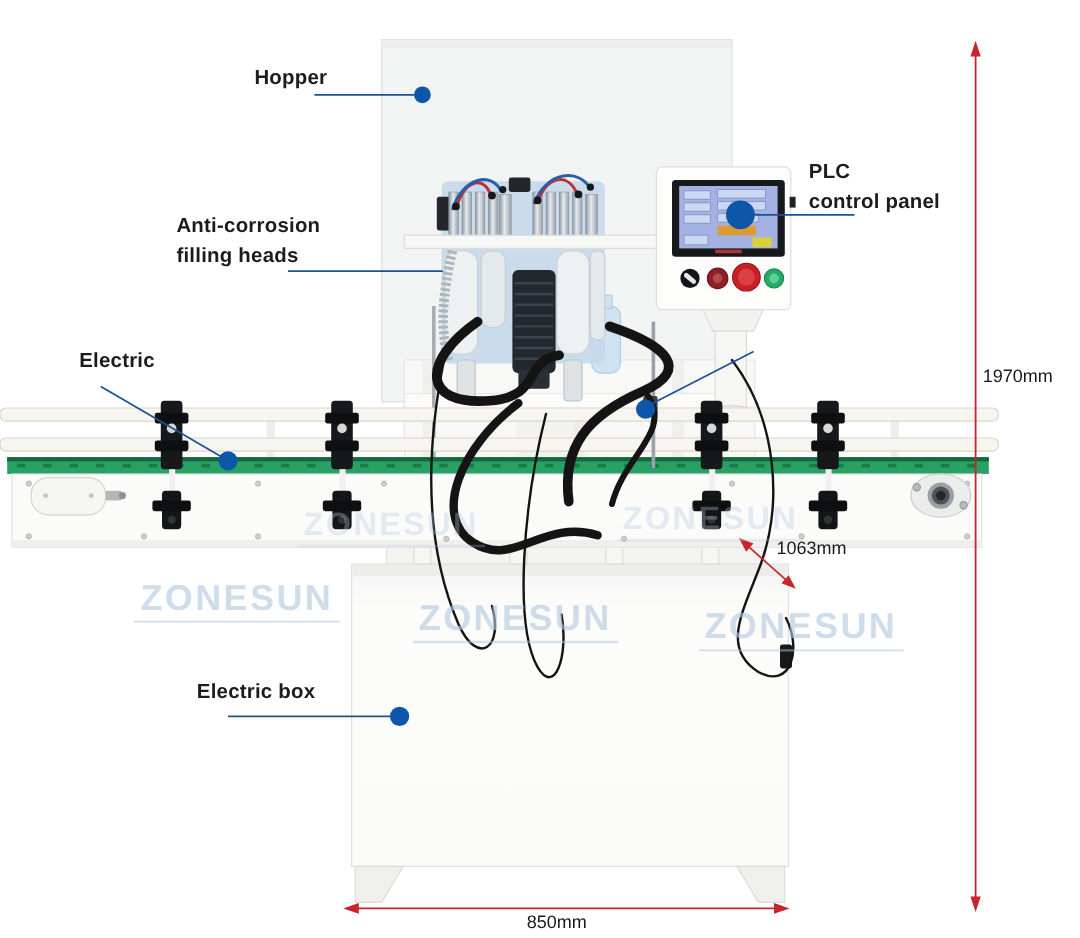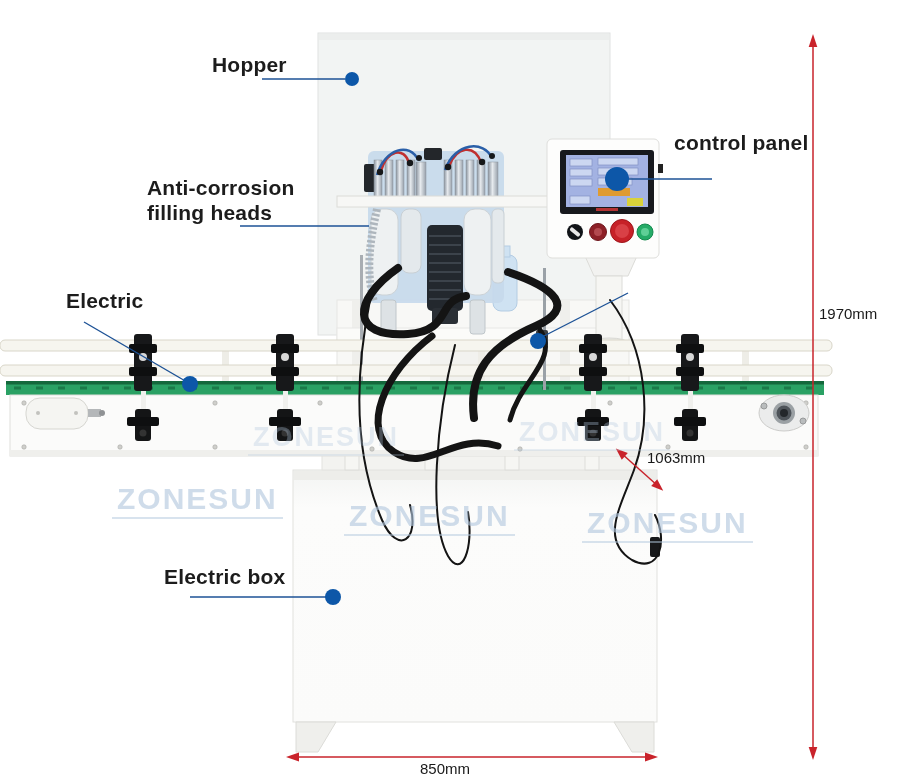--- a/index.html
+++ b/index.html
@@ -2,21 +2,21 @@
 <html><head>
 <meta charset="utf-8">
 <style>
   html,body{margin:0;padding:0;background:#ffffff;}
   .stage{
     position:relative;width:900px;height:782px;background:#ffffff;overflow:hidden;
     font-family:"Liberation Sans", sans-serif;
   }
   .stage svg{position:absolute;left:0;top:0;}
   .lbl{
-    position:absolute;color:#1c1c1c;font-size:21px;font-weight:600;
+    position:absolute;color:#1c1c1c;font-size:17px;font-weight:600;
     line-height:25px;letter-spacing:0.2px;white-space:nowrap;
   }
   .dim{
     position:absolute;color:#191919;font-size:15px;font-weight:500;white-space:nowrap;
   }
   .wm{
     position:absolute;font-weight:bold;
     color:rgba(178,199,221,0.62);letter-spacing:2px;white-space:nowrap;
     border-bottom:2px solid rgba(178,199,221,0.5);padding:0 5px 1px 5px;
   }
@@ -295,23 +295,24 @@
   <div class="wm" style="left:582px;top:506px;font-size:30px">ZONESUN</div>
 
   <div class="lbl" style="left:212px;top:52px">Hopper</div>
 
   <div class="lbl" style="left:147px;top:175px">
     <div>Anti-corrosion</div>
     <div>filling heads</div>
   </div>
 
   <div class="lbl" style="left:674px;top:130px">
+    <div>PLC</div>
     <div>control panel</div>
   </div>
 
   <div class="lbl" style="left:66px;top:288px">Electric</div>
   <div class="lbl" style="left:164px;top:564px">Electric box</div>
 
   <div class="dim" style="left:819px;top:305px">1970mm</div>
   <div class="dim" style="left:647px;top:449px">1063mm</div>
-  <div class="dim" style="left:420px;top:760px">850mm</div>
+  <div class="dim" style="left:439px;top:760px">850mm</div>
 
 </div>
 
 </body></html>

